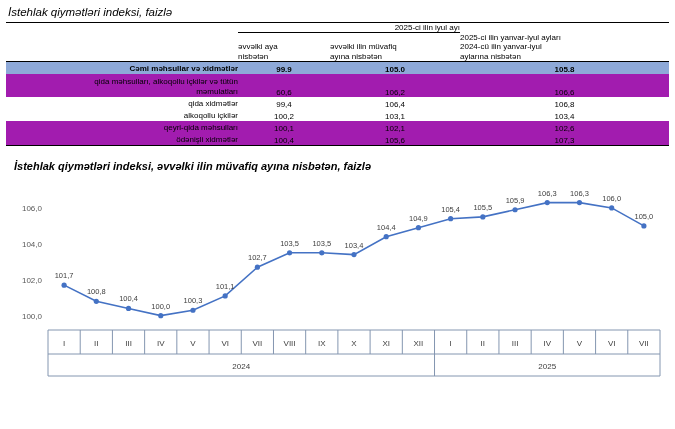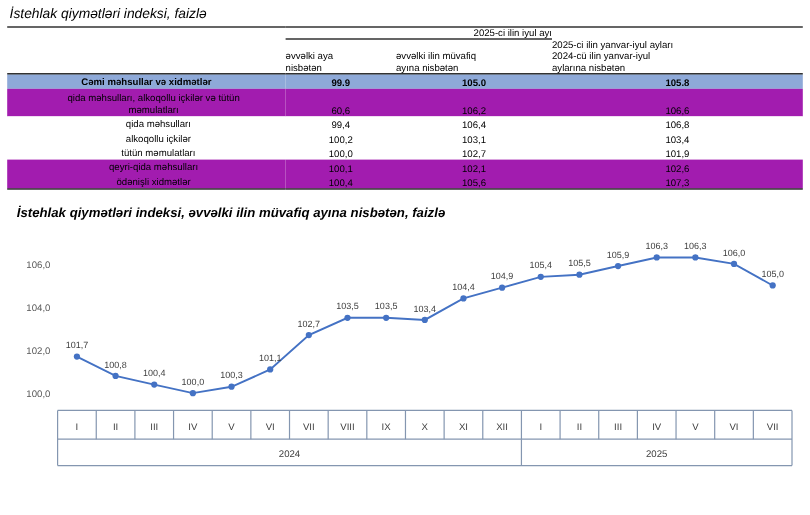--- a/index.html
+++ b/index.html
@@ -63,21 +63,21 @@
     font-size: 8.2px;
     height: 13px;
   }
   .row-alt td {
     background: #a21caf;
   }
   .row-plain td {
     background: #ffffff;
   }
   td.lbl {
-    text-align: center;
+    text-align: right;
     padding-left: 4px;
     line-height: 1.25;
   }
   td.lbl.ind1 { padding-left: 12px; }
   td.lbl.ind2 { padding-left: 20px; }
   td.num {
     text-align: center;
   }
   tr.body-row td {
     height: 12px;
@@ -178,36 +178,30 @@
       <tr class="body-row two-line row-alt">
         <td class="lbl ind1">
           <span>qida məhsulları, alkoqollu içkilər və tütün</span><br>
           <span>məmulatları</span>
         </td>
         <td class="num">60,6</td>
         <td class="num">106,2</td>
         <td class="num">106,6</td>
       </tr>
       <tr class="body-row row-plain">
-        <td class="lbl ind2">qida məhsulları</td>
+        <td class="lbl ind2">qida xidmətlər</td>
         <td class="num">99,4</td>
         <td class="num">106,4</td>
         <td class="num">106,8</td>
       </tr>
       <tr class="body-row row-plain">
         <td class="lbl ind2">alkoqollu içkilər</td>
         <td class="num">100,2</td>
         <td class="num">103,1</td>
         <td class="num">103,4</td>
-      </tr>
-      <tr class="body-row row-plain">
-        <td class="lbl ind2">tütün məmulatları</td>
-        <td class="num">100,0</td>
-        <td class="num">102,7</td>
-        <td class="num">101,9</td>
       </tr>
       <tr class="body-row row-alt">
         <td class="lbl ind1">qeyri-qida məhsulları</td>
         <td class="num">100,1</td>
         <td class="num">102,1</td>
         <td class="num">102,6</td>
       </tr>
       <tr class="body-row row-alt">
         <td class="lbl ind1">ödənişli xidmətlər</td>
         <td class="num">100,4</td>

